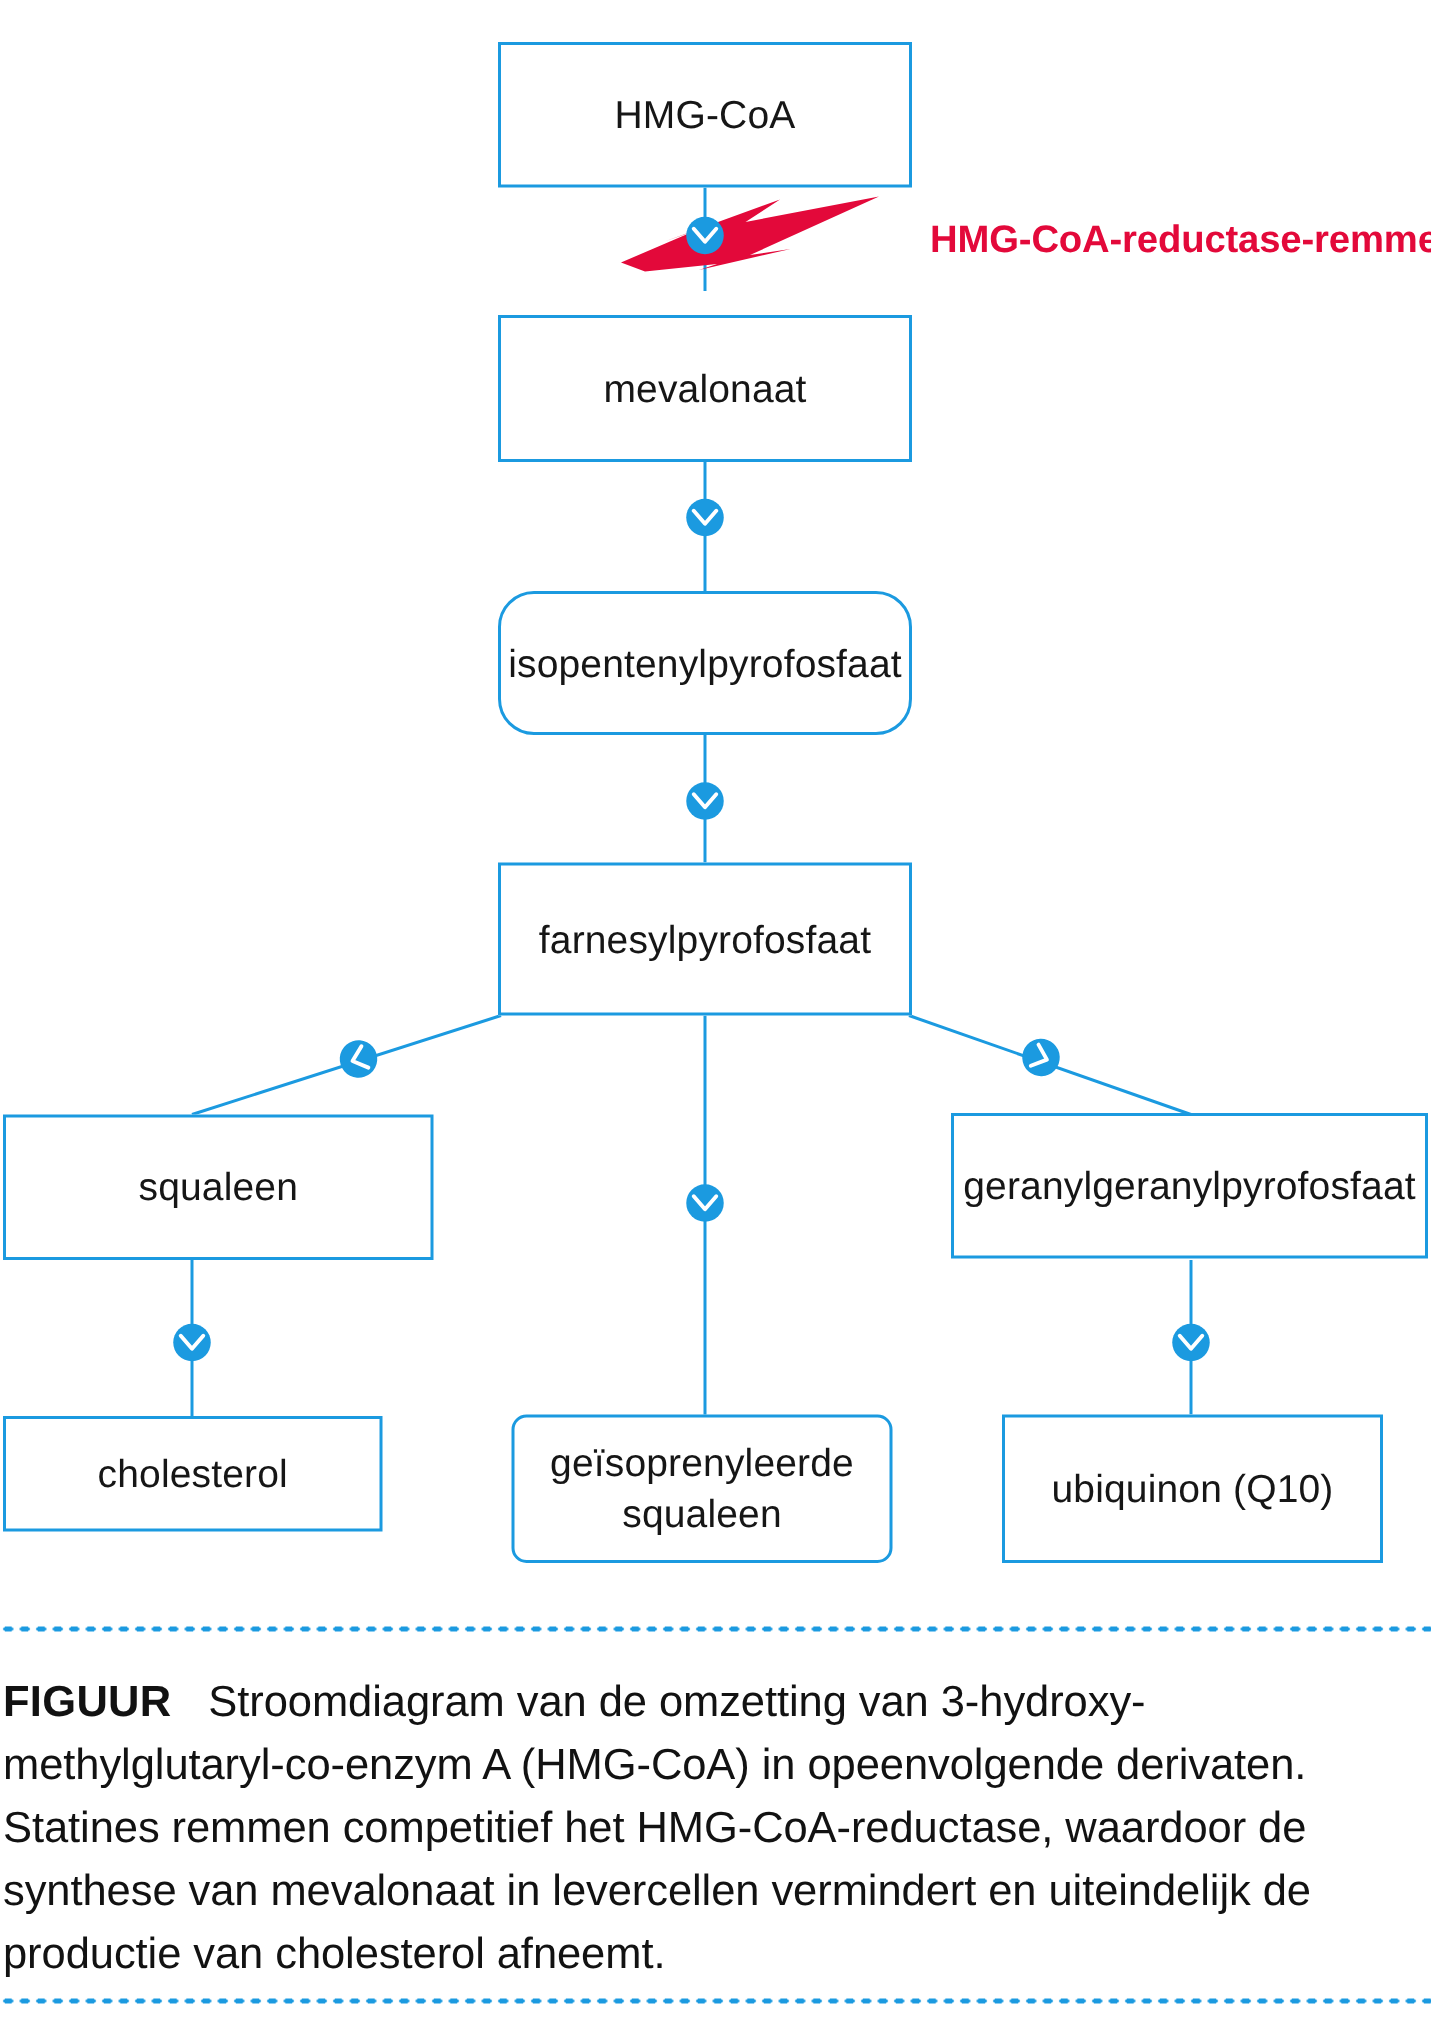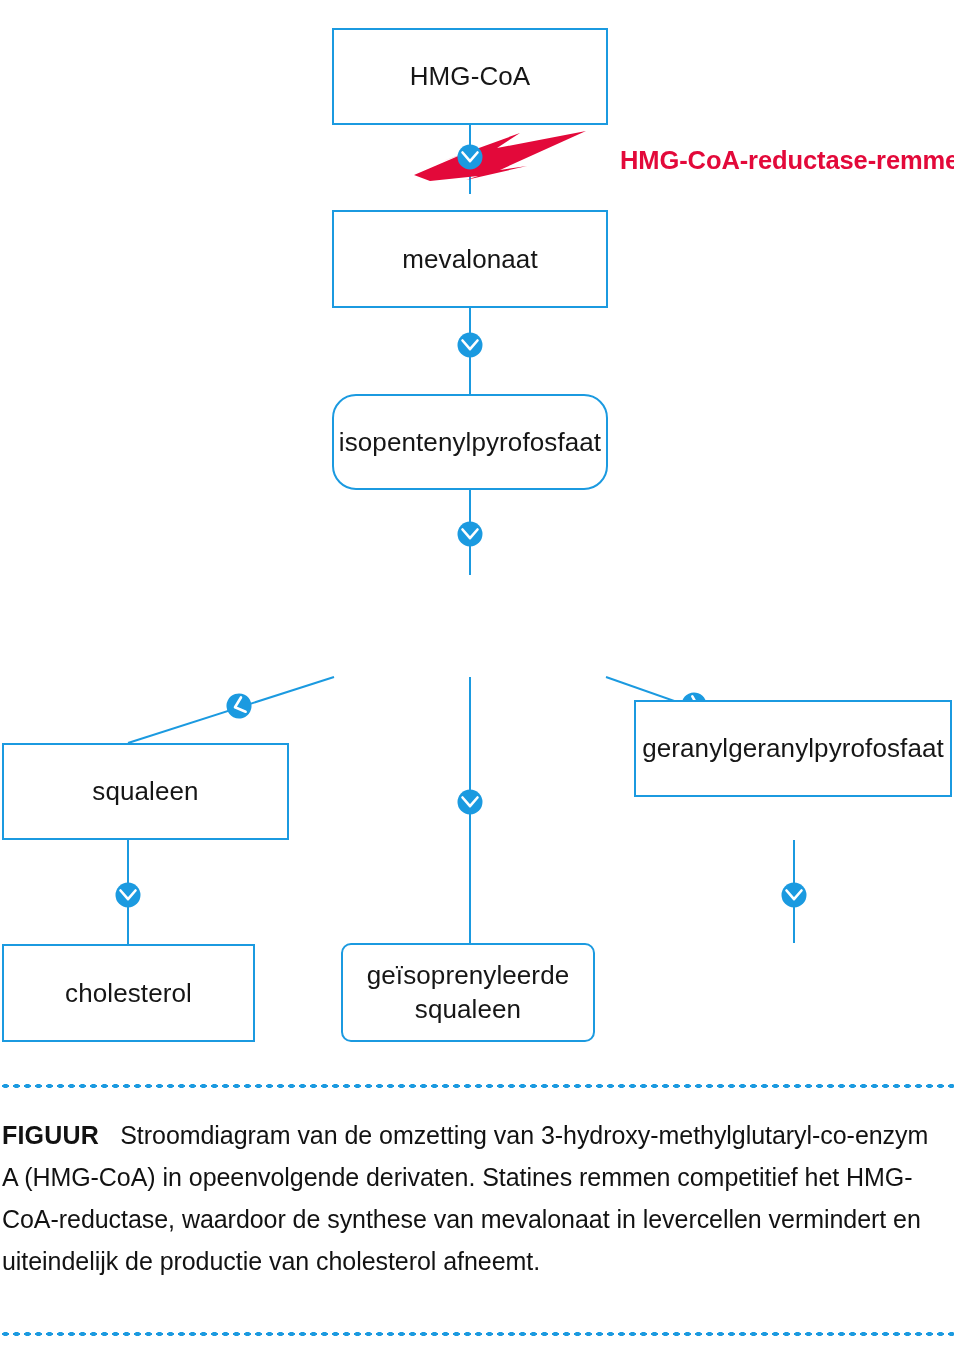--- a/index.html
+++ b/index.html
@@ -67,21 +67,21 @@
     background-position: 0 center;
   }
   #rule-top { top: 1083px; }
   #rule-bottom { top: 1331px; }
 
   #caption {
     position: absolute;
     left: 2px;
     top: 1114px;
     width: 946px;
-    font-size: 25px;
+    font-size: 29px;
     line-height: 42px;
     color: #121212;
     letter-spacing: -0.05px;
   }
   #caption-label {
     font-weight: 700;
     letter-spacing: 0.2px;
   }
   #caption-text { }
 </style>
@@ -153,40 +153,46 @@
   </div>
 
   <div class="node-box" style="left:332px; top:194px; width:276px; height:98px;margin-top:16px;">
     <span>mevalonaat</span>
   </div>
 
   <div class="node-box" style="left:332px; top:394px; width:276px; height:96px;border-radius:24px;">
     <span>isopentenylpyrofosfaat</span>
   </div>
 
+  <div class="node-box" style="left:332px; top:575px; width:276px; height:102px;">
+    <span>farnesylpyrofosfaat</span>
+  </div>
 
   <div class="node-box" style="left:2px; top:743px; width:287px; height:97px;">
     <span>squaleen</span>
   </div>
 
-  <div class="node-box" style="left:634px; top:700px; width:318px; height:97px;">
+  <div class="node-box" style="left:634px; top:742px; width:318px; height:97px;">
     <span>geranylgeranylpyrofosfaat</span>
   </div>
 
-  <div class="node-box" style="left:2px; top:944px; width:253px; height:98px;">
+  <div class="node-box" style="left:2px; top:944px; width:253px; height:77px;">
     <span>cholesterol</span>
   </div>
 
   <div class="node-box two-line" style="left:341px; top:943px; width:254px; height:99px;border-radius:10px;">
     <span>
       <span>geïsoprenyleerde</span><br>
       <span>squaleen</span>
     </span>
   </div>
 
+  <div class="node-box" style="left:668px; top:943px; width:254px; height:99px;">
+    <span>ubiquinon (Q10)</span>
+  </div>
 
   <div id="inhibitor-label">HMG-CoA-reductase-remmer</div>
 
   <div class="dotted-rule" id="rule-top"></div>
 
   <div id="caption">
     <span id="caption-label">FIGUUR&nbsp;&nbsp;</span>
     <span id="caption-text">Stroomdiagram van de omzetting van 3-hydroxy-methylglutaryl-co-enzym A (HMG-CoA) in opeenvolgende derivaten. Statines remmen competitief het HMG-CoA-reductase, waardoor de synthese van mevalonaat in levercellen vermindert en uiteindelijk de productie van cholesterol afneemt.</span>
   </div>
 

